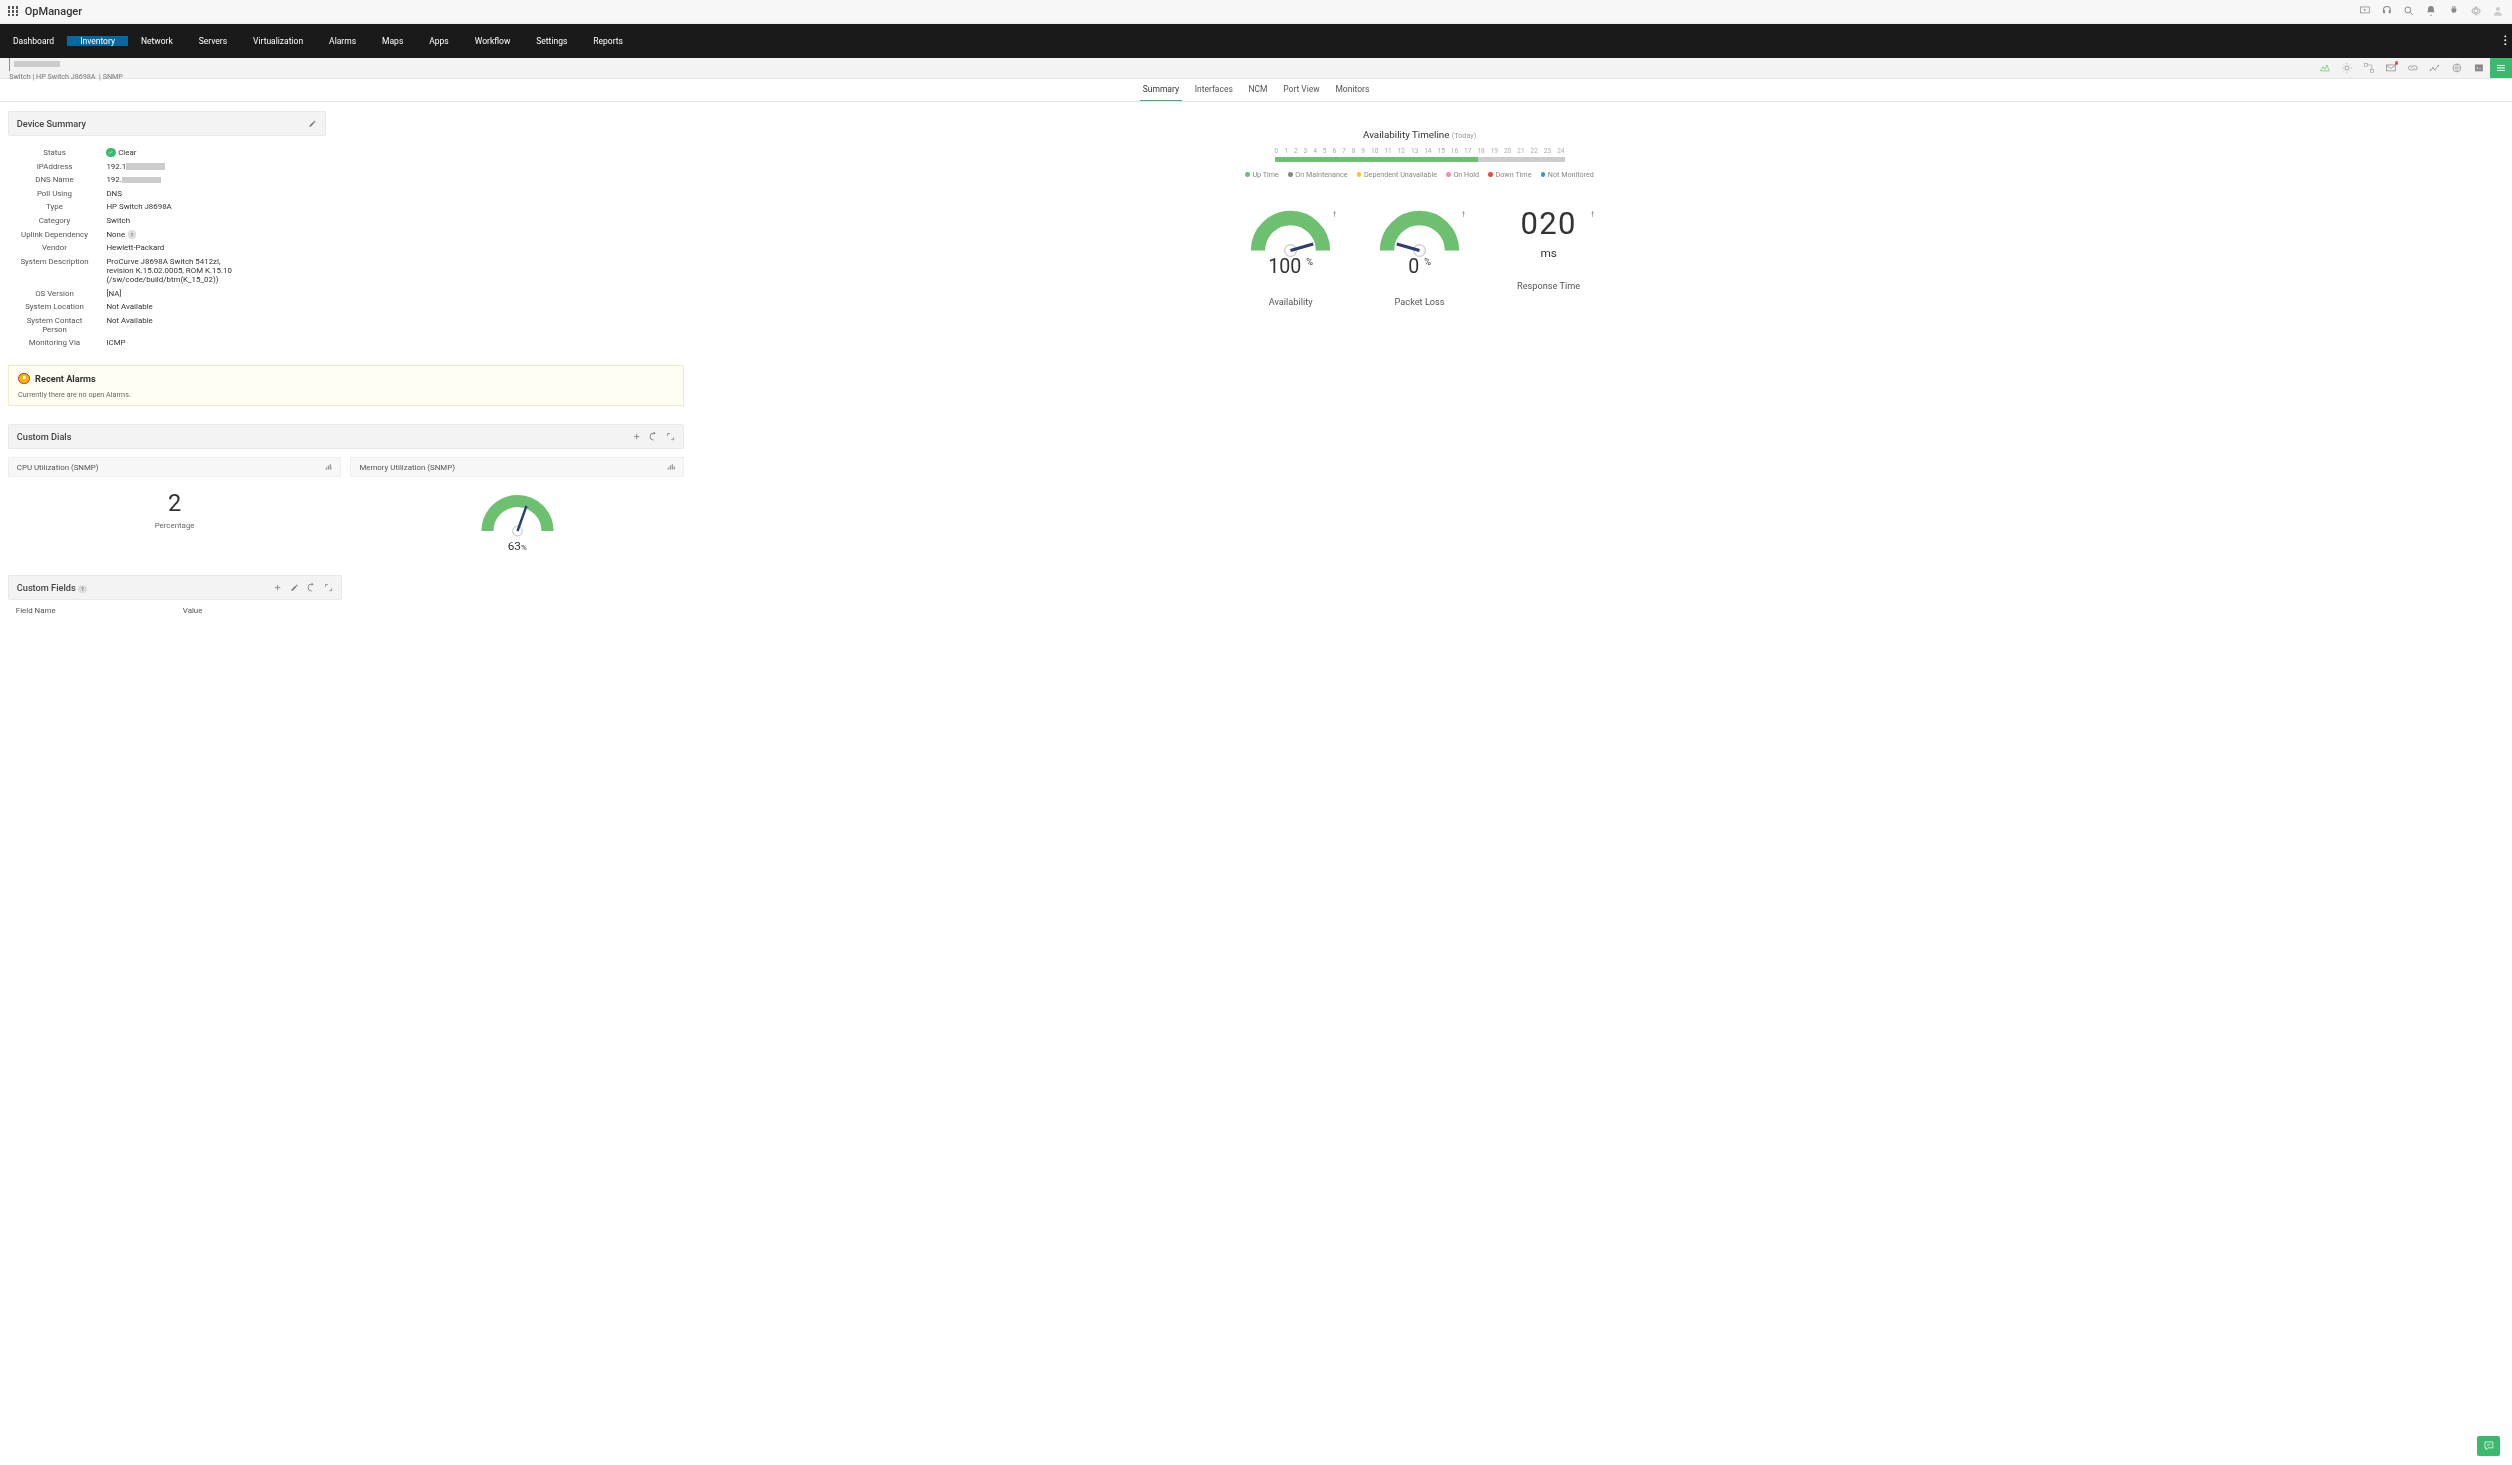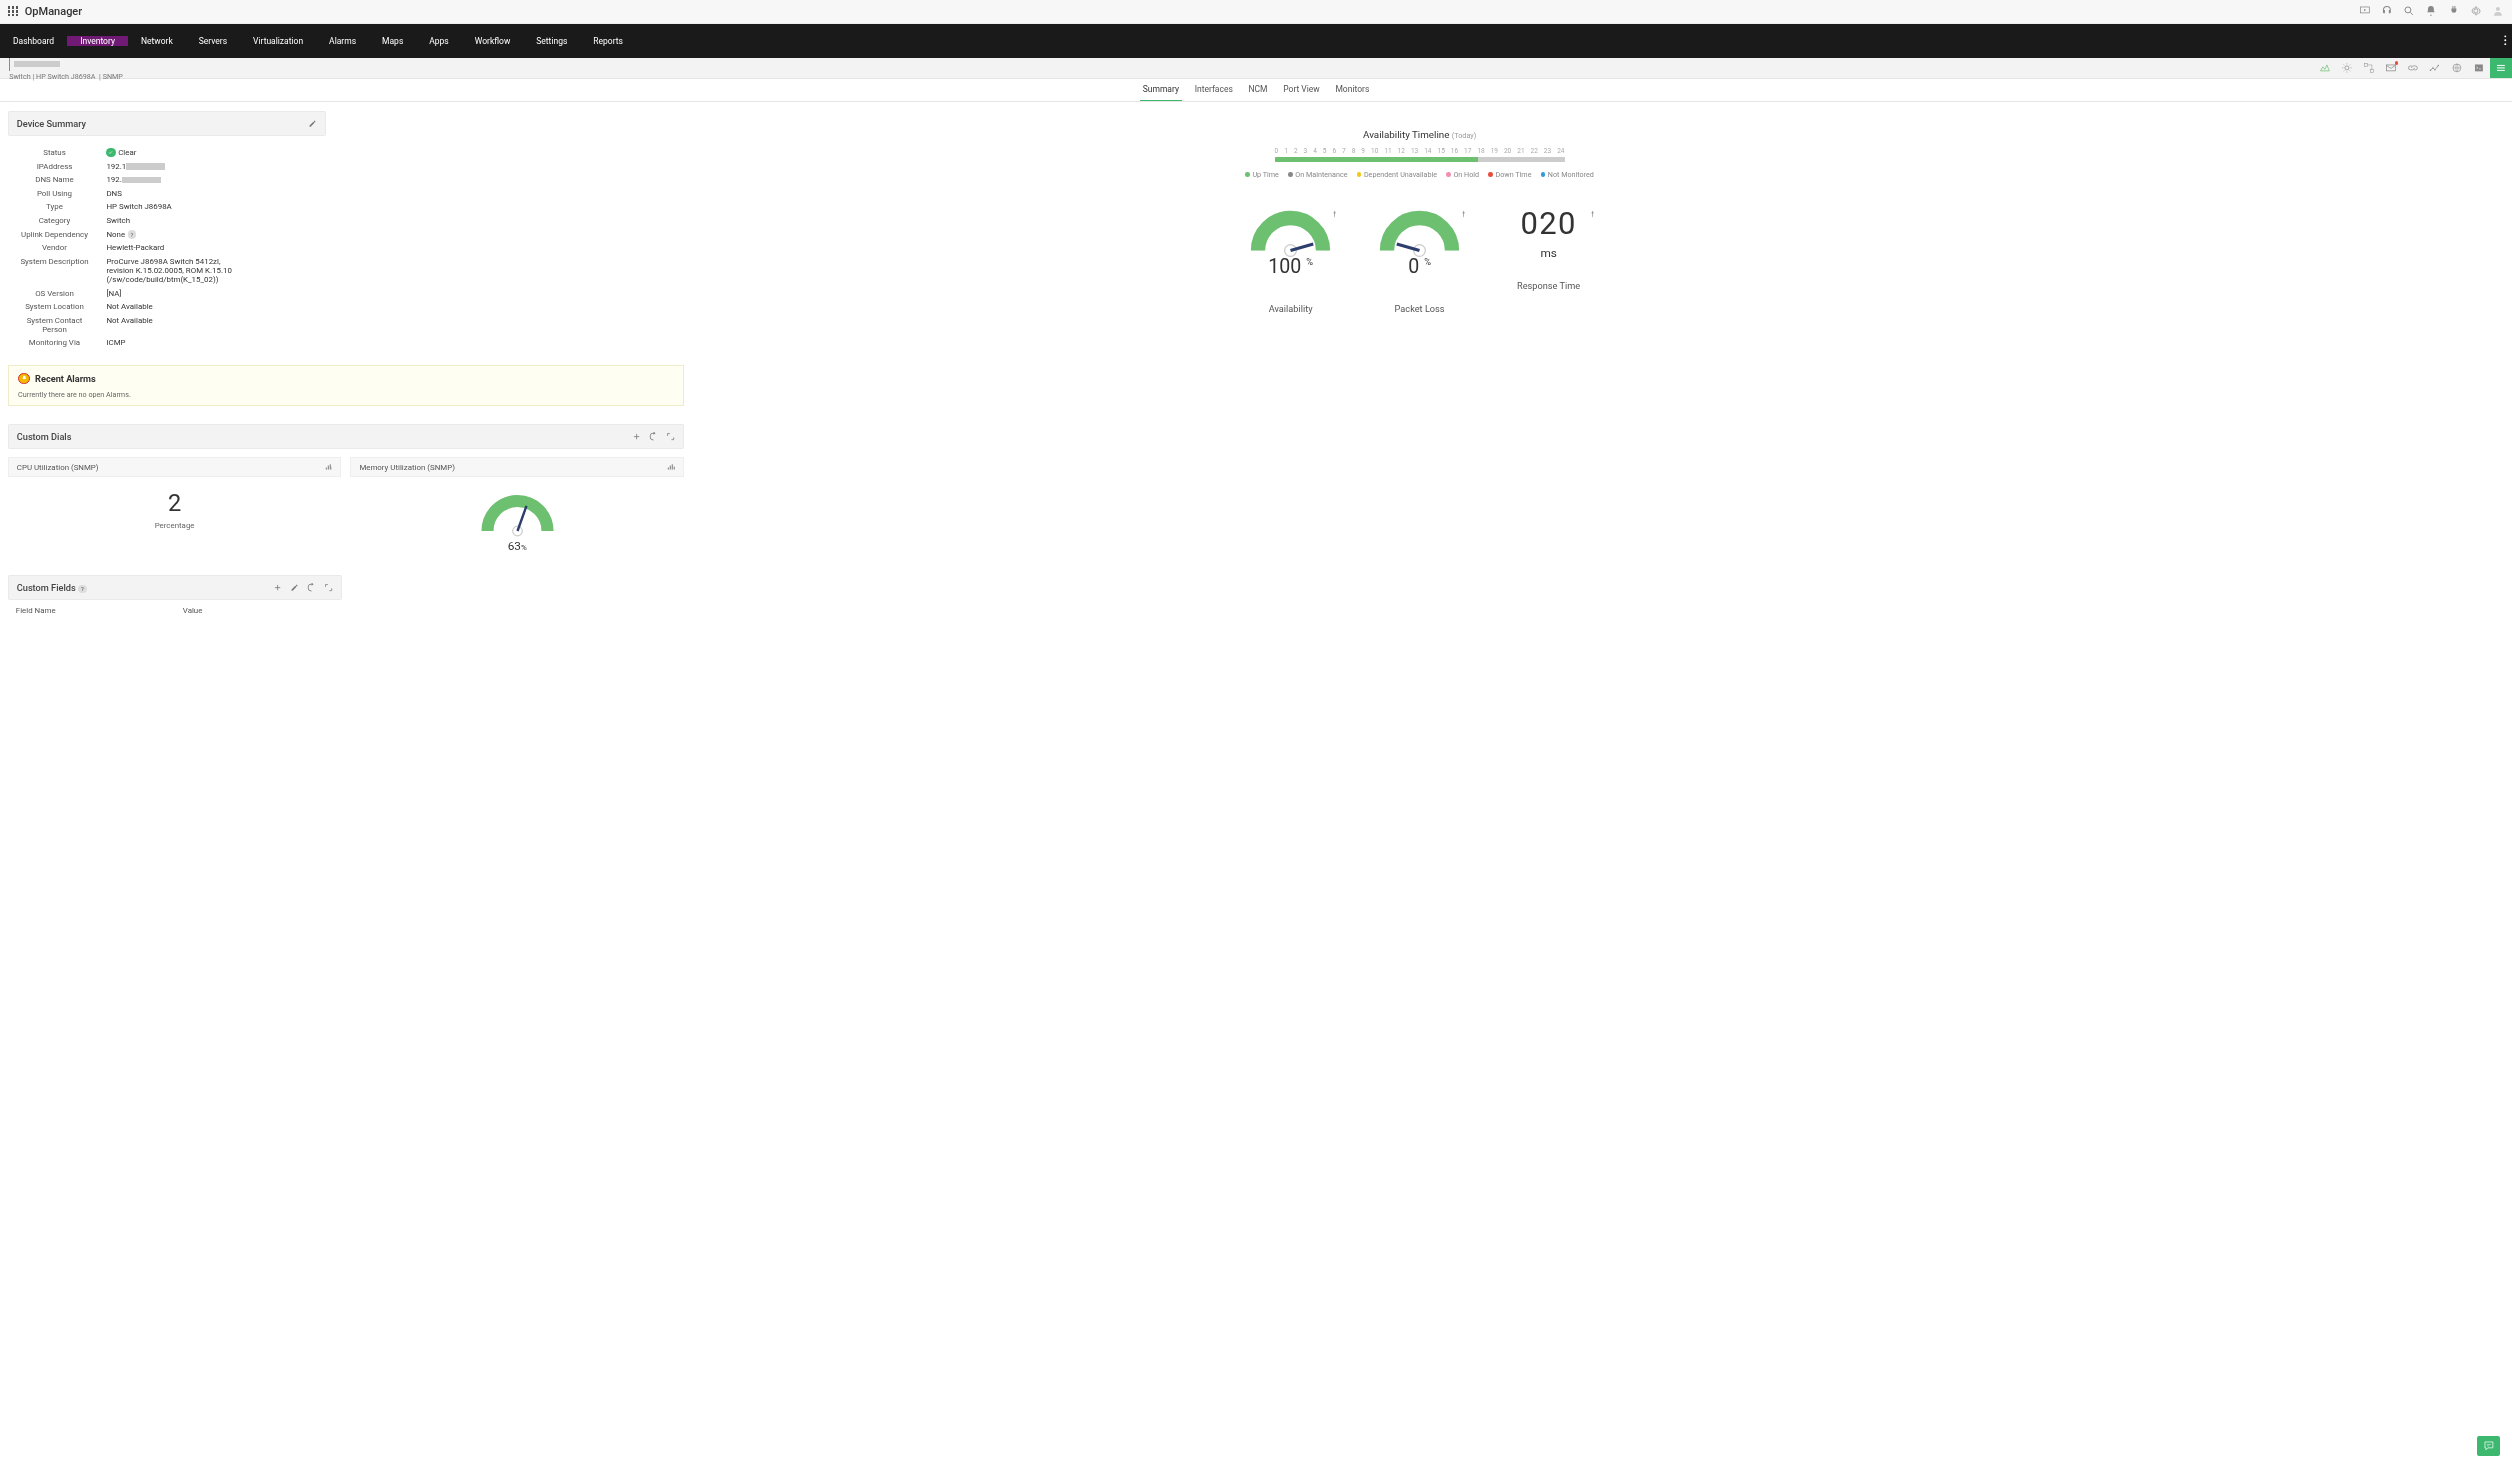--- a/index.html
+++ b/index.html
@@ -6,21 +6,21 @@
 body{background:#fff;color:#333;font-size:8.5px}
 .top-bar{height:23.6px;display:flex;align-items:center;justify-content:space-between;padding:0 7.9px;background:#f7f7f7;border-bottom:0.7px solid #eee}
 .top-left{display:flex;align-items:center;gap:6.5px}
 .apps-grid{display:grid;grid-template-columns:repeat(3,2.6px);grid-template-rows:repeat(3,2.6px);gap:1.3px}
 .apps-grid span{width:2.6px;height:2.6px;background:#555}
 .logo{font-size:11px;font-weight:500;color:#333}
 .top-right{display:flex;align-items:center;gap:10.5px}
 .top-right .ico{width:11.8px;height:11.8px;fill:#888;cursor:pointer}
 .main-nav{height:34px;background:#1a1a1a;display:flex;align-items:center;position:relative}
 .main-nav .nav-item{padding:0 13px;display:flex;align-items:center;color:#fff;font-size:8.5px;cursor:pointer}
-.main-nav .nav-item.active{background:#701a75}
+.main-nav .nav-item.active{background:#0369a1}
 .nav-more{position:absolute;right:5.2px;top:0;bottom:0;display:flex;align-items:center;color:#fff;cursor:pointer}
 .nav-more svg{width:2.6px;height:10.5px;fill:#fff}
 .sub-header{height:21px;background:#f3f3f3;border-bottom:0.7px solid #e5e5e5;display:flex;justify-content:space-between;padding:0 0 0 9.2px;position:relative}
 .crumbs{font-size:7.2px;color:#777;padding-bottom:2.6px}
 .crumbs .redact{display:inline-block;width:46px;height:5.9px;background:#ccc;vertical-align:middle}
 .crumbs .bar{display:inline-block;width:1.3px;height:13px;background:#3cb96f;margin-right:3.9px;vertical-align:middle}
 .action-row{display:flex;align-items:center;height:100%}
 .action-row .ab{width:22px;height:100%;display:flex;align-items:center;justify-content:center;cursor:pointer}
 .action-row .ab svg{width:11.8px;height:11.8px;fill:#888}
 .action-row .ab.hamburger{background:#3cb96f}
@@ -51,21 +51,21 @@
 .tl-bar{width:290px;height:5.2px;margin:0 auto;background:#ddd;border-radius:0.7px;overflow:hidden;display:flex}
 .tl-bar .seg{height:100%}
 .timeline-legend{display:flex;justify-content:center;gap:9.2px;margin-top:7.9px;font-size:7.2px;color:#888}
 .timeline-legend .li{display:flex;align-items:center;gap:2.6px}
 .timeline-legend .dot{width:4.6px;height:4.6px;border-radius:50%}
 .gauges{display:flex;justify-content:center;gap:37px;margin-top:26px}
 .gauge{text-align:center;position:relative;width:92px}
 svg.half{width:85px;height:52px}
 .gauge-val{font-size:19.6px;color:#333;margin-top:-3.9px}
 .gauge-val .unit{font-size:9.2px;vertical-align:super}
-.gauge-label{font-size:9.2px;color:#555;margin-top:25px}
+.gauge-label{font-size:9.2px;color:#555;margin-top:18px}
 .gauge .pin{position:absolute;right:-2.6px;top:5.2px}
 .gauge .pin svg{width:9.2px;height:9.2px;fill:#999}
 .big-num{font-size:31px;color:#333;letter-spacing:1.3px}
 .big-unit{font-size:11.8px;color:#333;margin-top:3.9px}
 .alarm-panel{margin-top:6.5px;background:#fffef2;border:0.7px solid #f0ecca;padding:6.5px 9.2px}
 .alarm-head{display:flex;align-items:center;gap:5.2px;font-size:9.2px;font-weight:700}
 .alarm-ico{width:11.8px;height:11.8px;border-radius:50%;background:#f5b800;border:1.3px solid #d32f2f;display:flex;align-items:center;justify-content:center}
 .alarm-ico svg{width:6.5px;height:6.5px;fill:#fff}
 .alarm-msg{font-size:7.2px;color:#666;margin-top:5.2px}
 .row2{display:flex;gap:9.2px;margin-top:18.3px}

